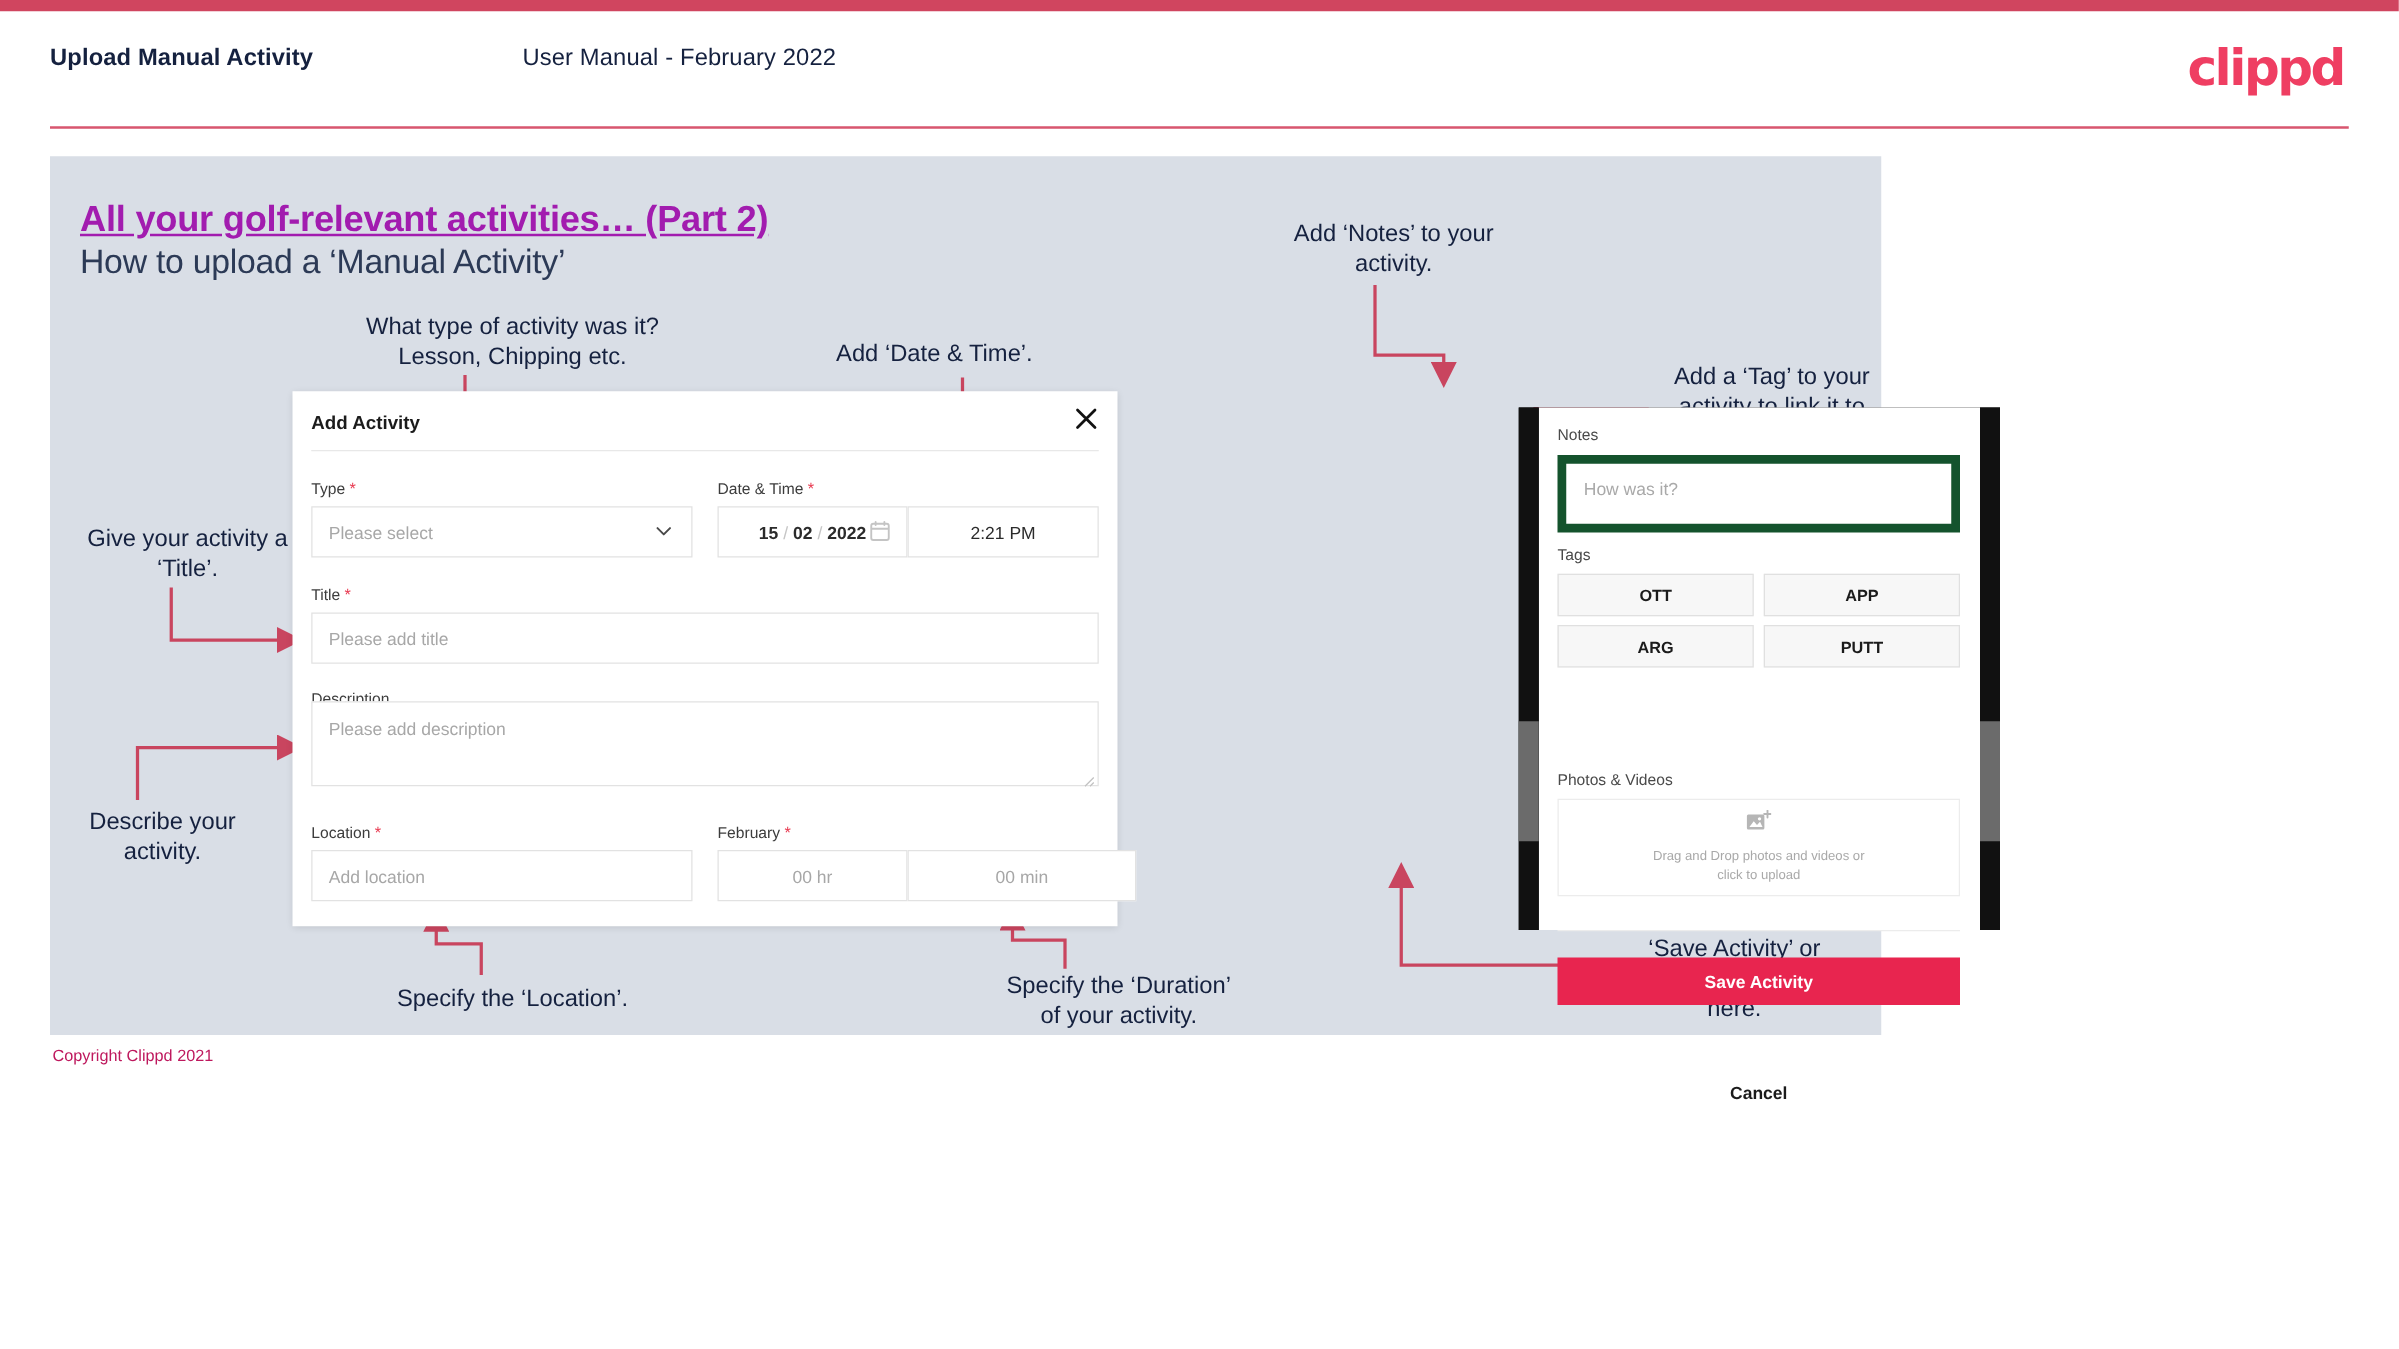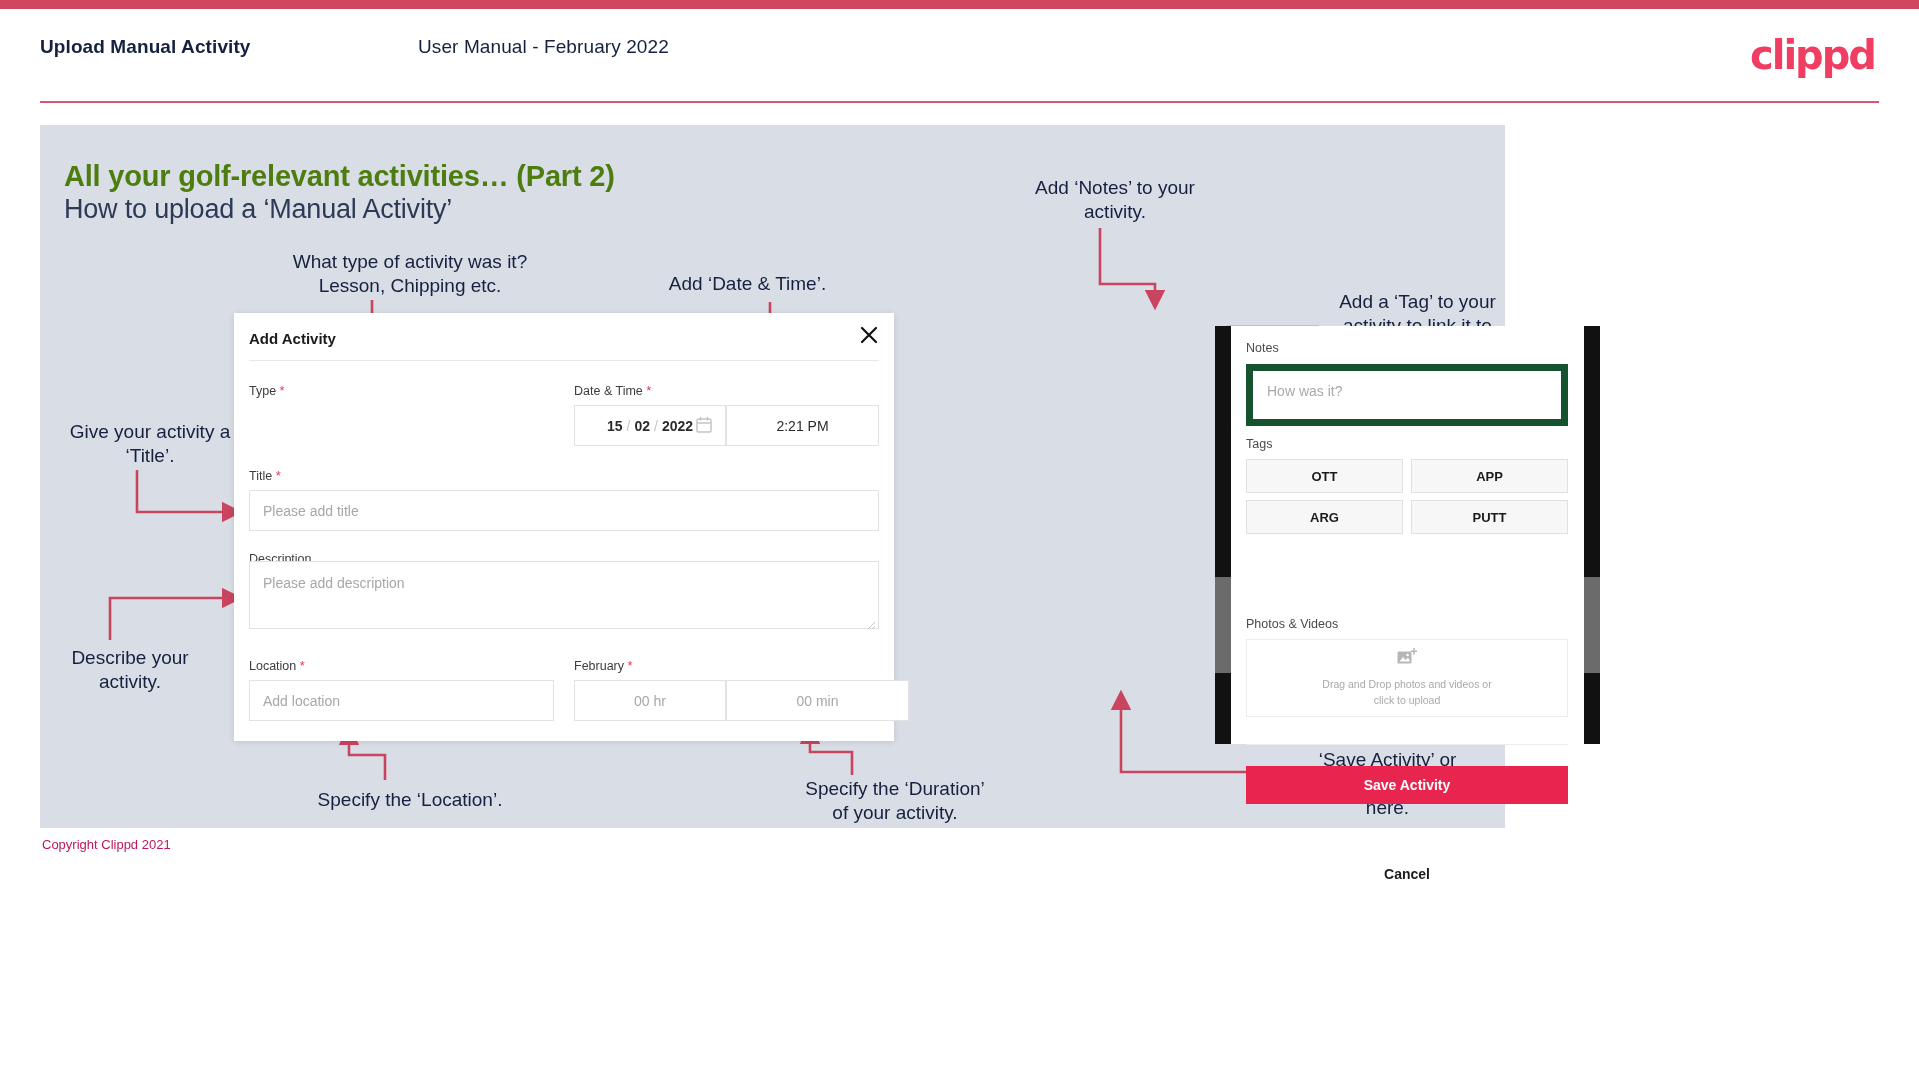--- a/index.html
+++ b/index.html
@@ -34,21 +34,21 @@
     background: #d8566f;
   }
 
   
   .slide {
     position: absolute; left: 40px; top: 125px; width: 1465px; height: 703px;
     background: #d9dee6;
   }
   .slide-title {
     position: absolute; left: 64px; top: 160px;
-    font-size: 29px; font-weight: 700; color: #4d7c0f; letter-spacing: -.2px;
+    font-size: 29px; font-weight: 700; color: #a21caf; letter-spacing: -.2px; text-decoration: underline;
   }
   .slide-subtitle {
     position: absolute; left: 64px; top: 194px;
     font-size: 27px; font-weight: 400; color: #2c3a56; letter-spacing: -.2px;
   }
 
   .copyright {
     position: absolute; left: 42px; top: 837px;
     font-size: 13px; color: #be185d;
   }
@@ -231,20 +231,28 @@
     <svg width="26" height="26" viewBox="0 0 26 26">
       <path d="M6 6 L20 20 M20 6 L6 20" stroke="#111" stroke-width="2.2" stroke-linecap="round"></path>
     </svg>
   </div>
 
   <div class="dlg-rule"></div>
 
   <div class="fld-label" style="left:15px; top:70px;">
     <span>Type</span>
     <span class="req">*</span>
+  </div>
+  <div class="inp" style="left:15px; top:92px; width:305px; height:41px;">
+    <span>Please select</span>
+    <span class="chev">
+      <svg width="16" height="16" viewBox="0 0 16 16">
+        <path d="M3 6 L8 11 L13 6" fill="none" stroke="#4a4a4a" stroke-width="1.6" stroke-linecap="round" stroke-linejoin="round"></path>
+      </svg>
+    </span>
   </div>
 
   <div class="fld-label" style="left:340px; top:70px;">
     <span>Date &amp; Time</span>
     <span class="req">*</span>
   </div>
   <div class="inp center" style="left:340px; top:92px; width:152px; height:41px;">
     <span class="date-val">15</span>
     <span class="date-sep">/</span>
     <span class="date-val">02</span>

